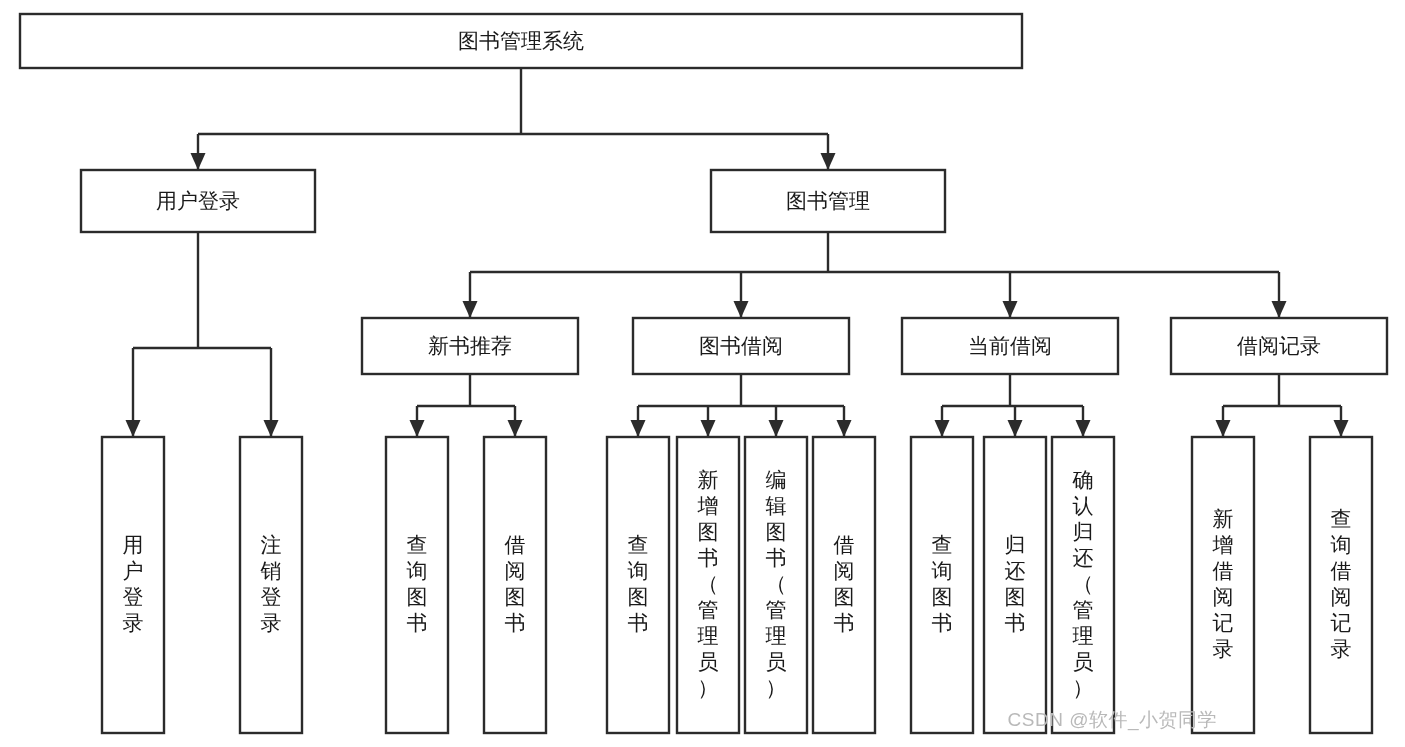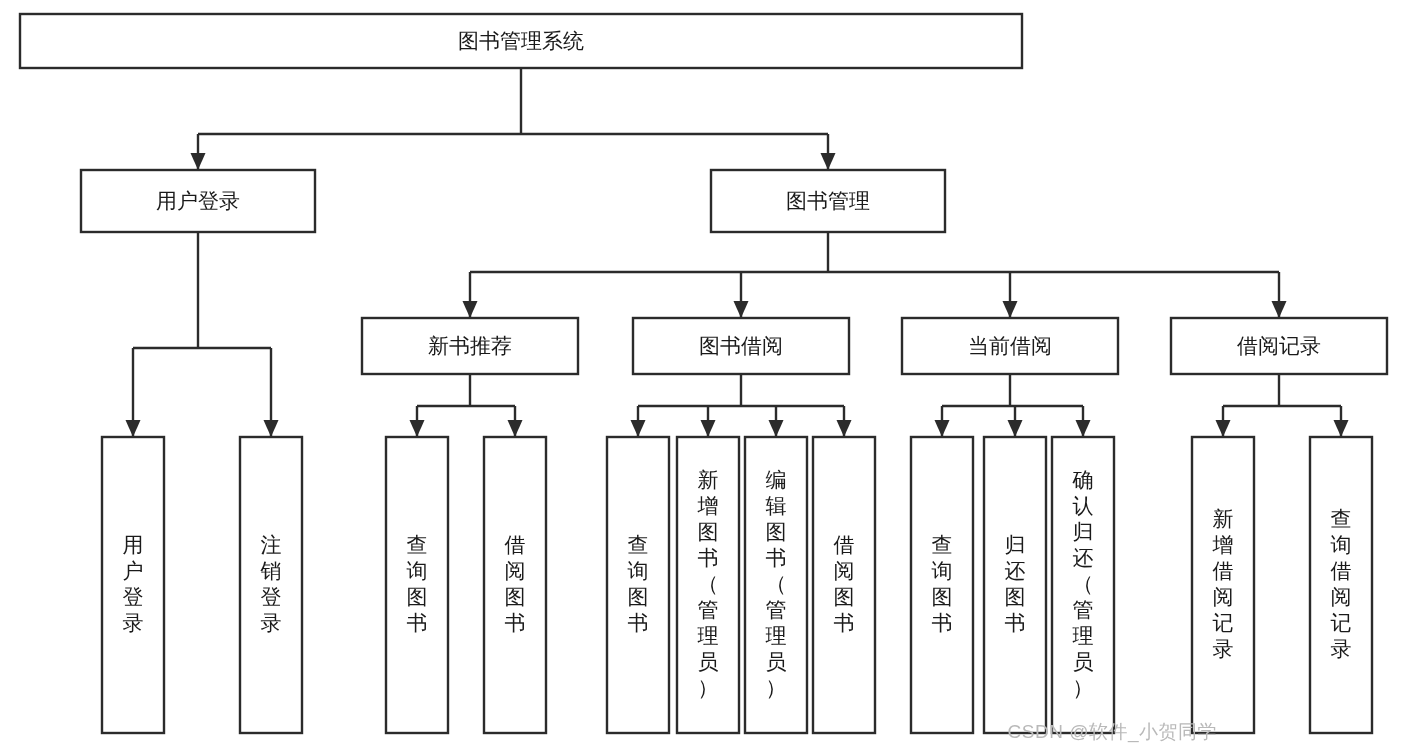--- a/index.html
+++ b/index.html
@@ -50,21 +50,21 @@
   }
   .node-label-vertical {
     font-family: "Liberation Sans", "DejaVu Sans", sans-serif;
     fill: #1a1a1a;
     font-size: 21px;
     text-anchor: middle;
   }
   .watermark {
     position: absolute;
     right: 16px;
-    bottom: 2px;
+    bottom: 14px;
     font-family: "Liberation Sans", "DejaVu Sans", sans-serif;
     font-size: 19px;
     color: #b9b9b9;
     letter-spacing: 0.5px;
     white-space: nowrap;
     pointer-events: none;
     user-select: none;
   }
 </style>
 </head>

